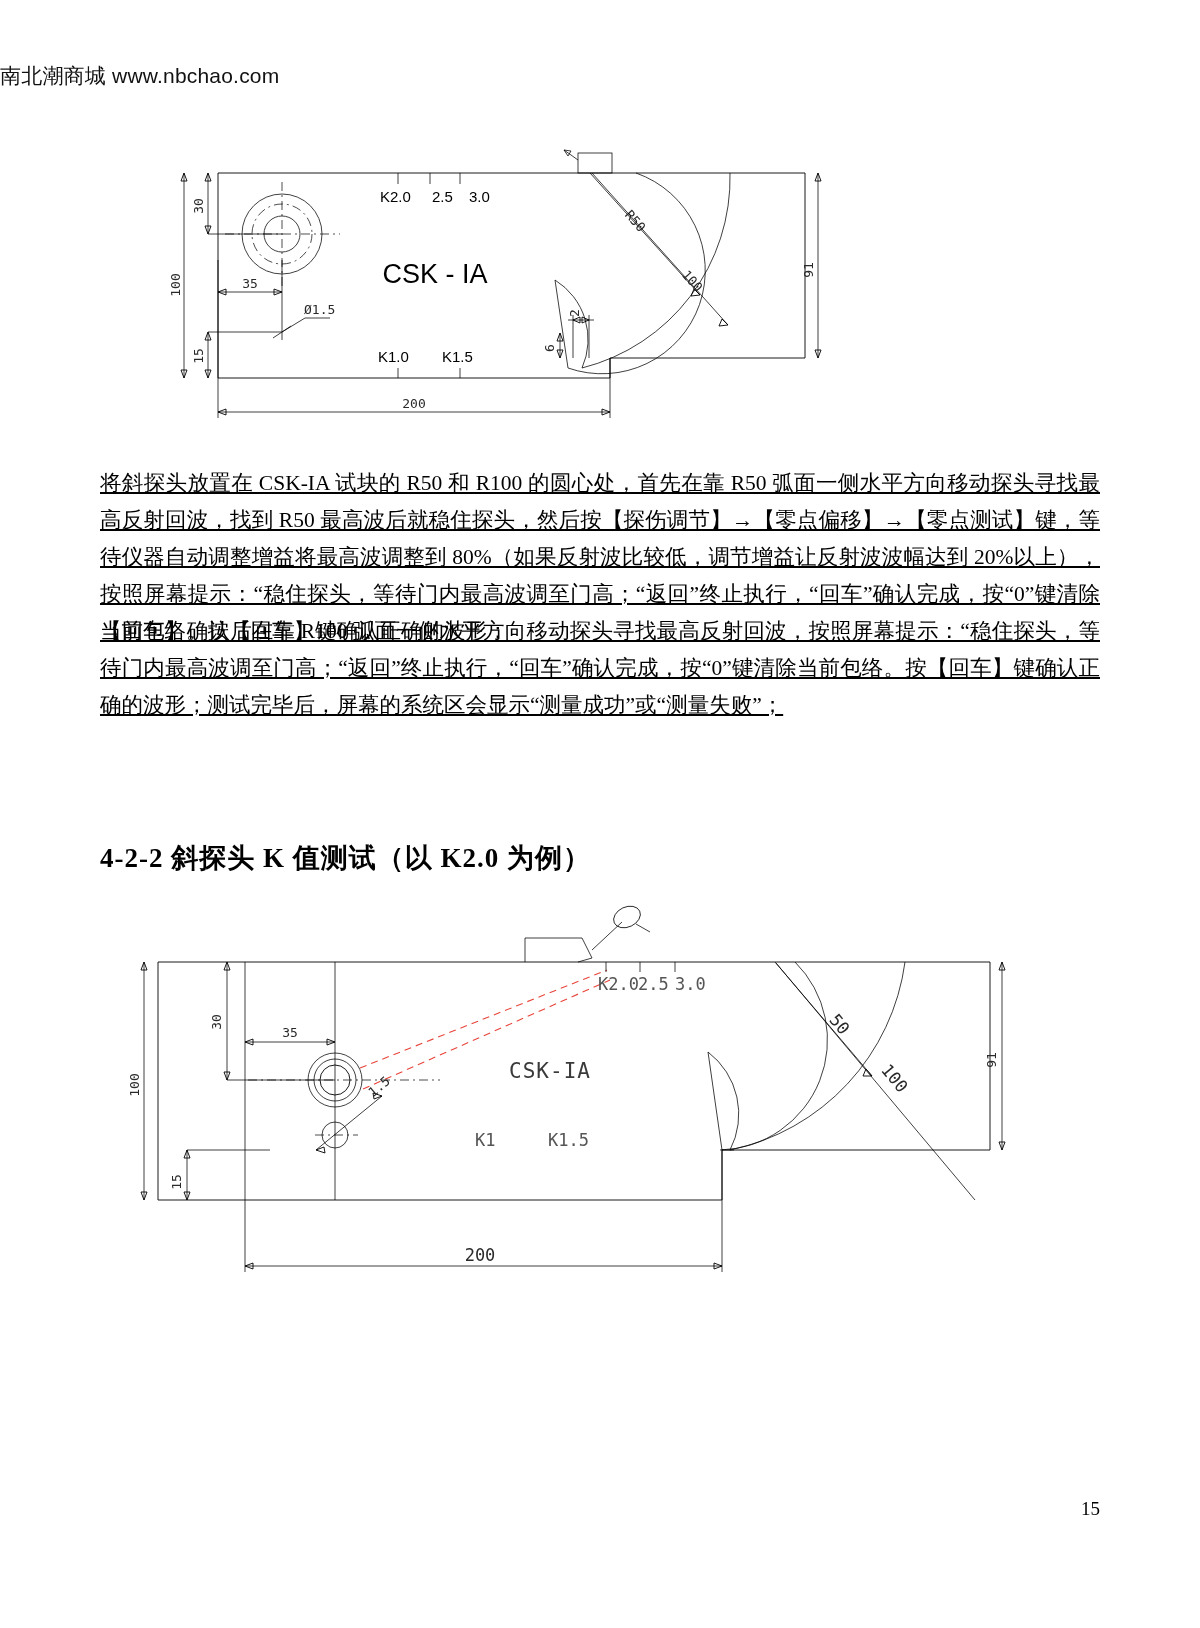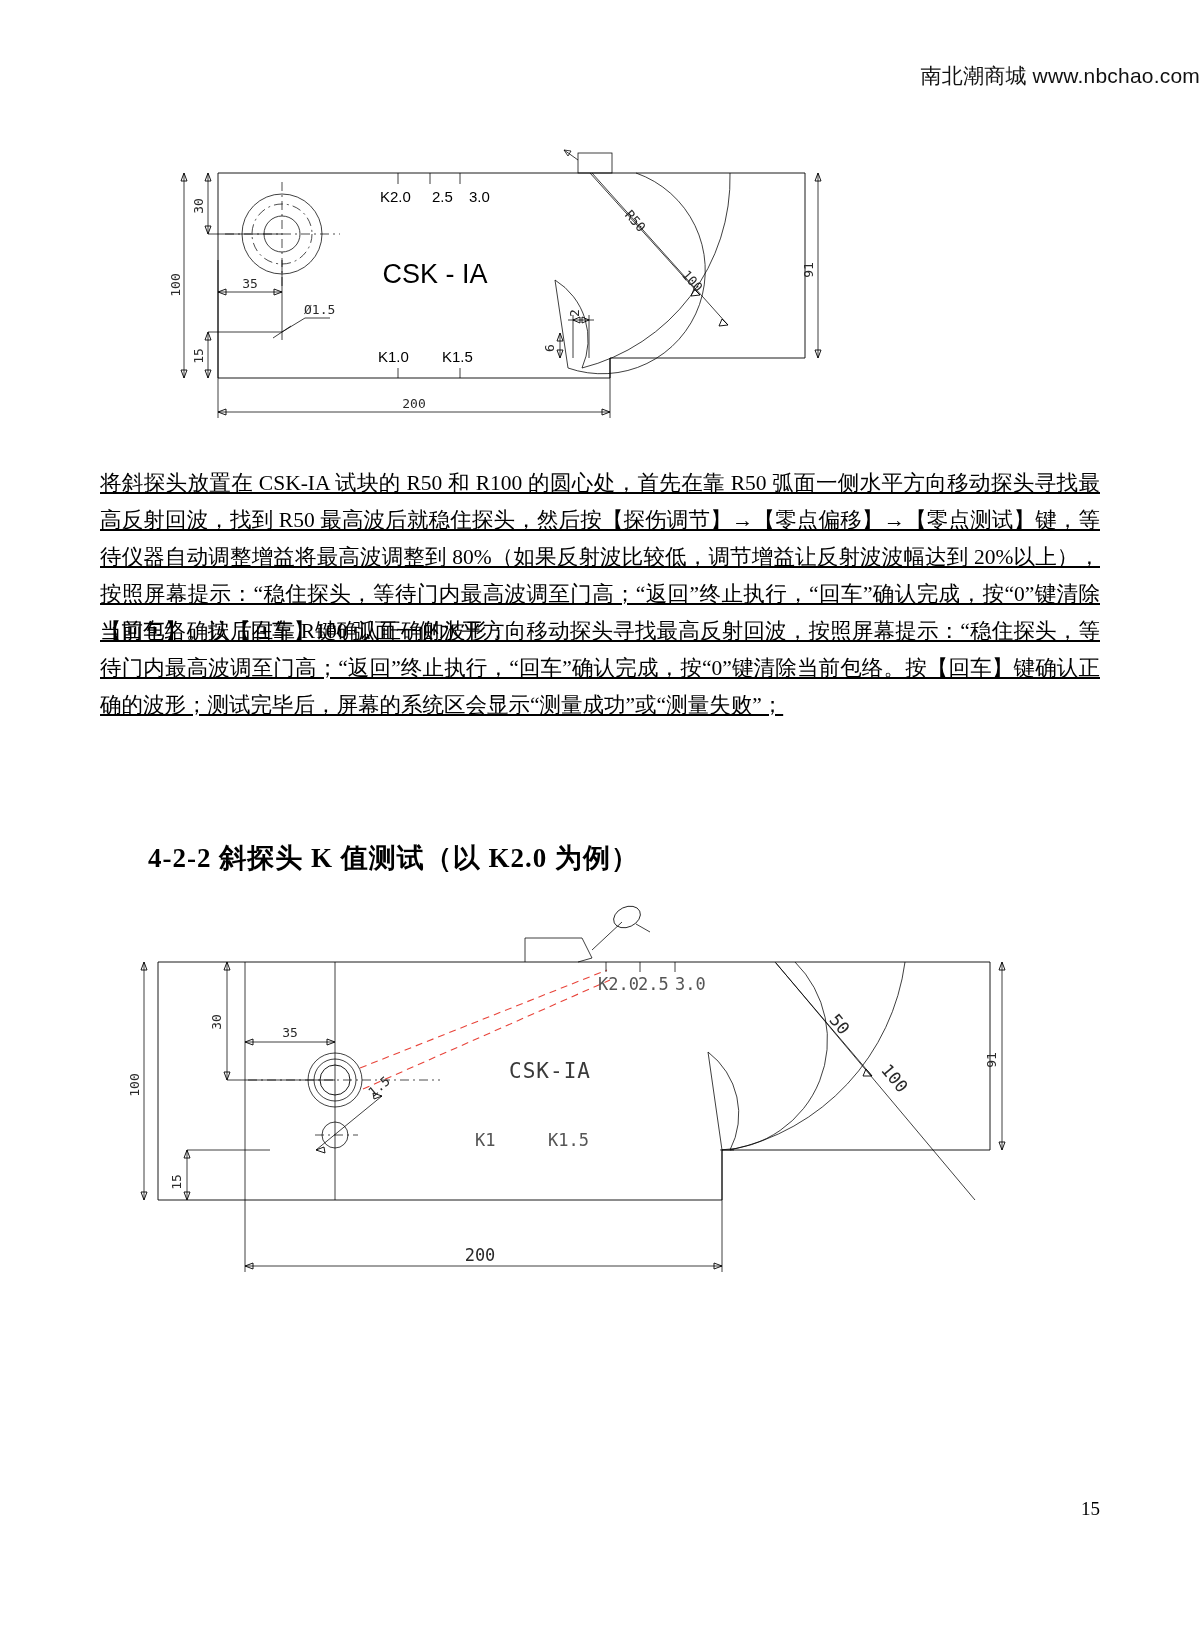--- a/index.html
+++ b/index.html
@@ -19,21 +19,21 @@
     position: absolute;
     inset: 0;
     background: #fff;
   }
   
   .site-header {
     position: absolute;
     top: 62px;
     left: 0;
     width: 1200px;
-    text-align: right;
+    text-align: left;
     font-family: "Liberation Sans", "DejaVu Sans", sans-serif;
     font-size: 21px;
     color: #111;
     letter-spacing: 0.2px;
   }
   
   .figure {
     position: absolute;
   }
   #figure-1 { left: 170px; top: 140px; width: 660px; height: 285px; }
@@ -60,21 +60,20 @@
   
   .section-heading {
     position: absolute;
     left: 100px;
     top: 818px;
     font-size: 27px;
     font-weight: bold;
     letter-spacing: 1px;
     font-family: "Liberation Serif", "DejaVu Serif", serif;
     color: #000;
-    margin-left: 48px;
   }
 
   
   .page-number {
     position: absolute;
     right: 100px;
     top: 1498px;
     font-size: 19px;
     font-family: "Liberation Serif", "DejaVu Serif", serif;
     color: #000;

